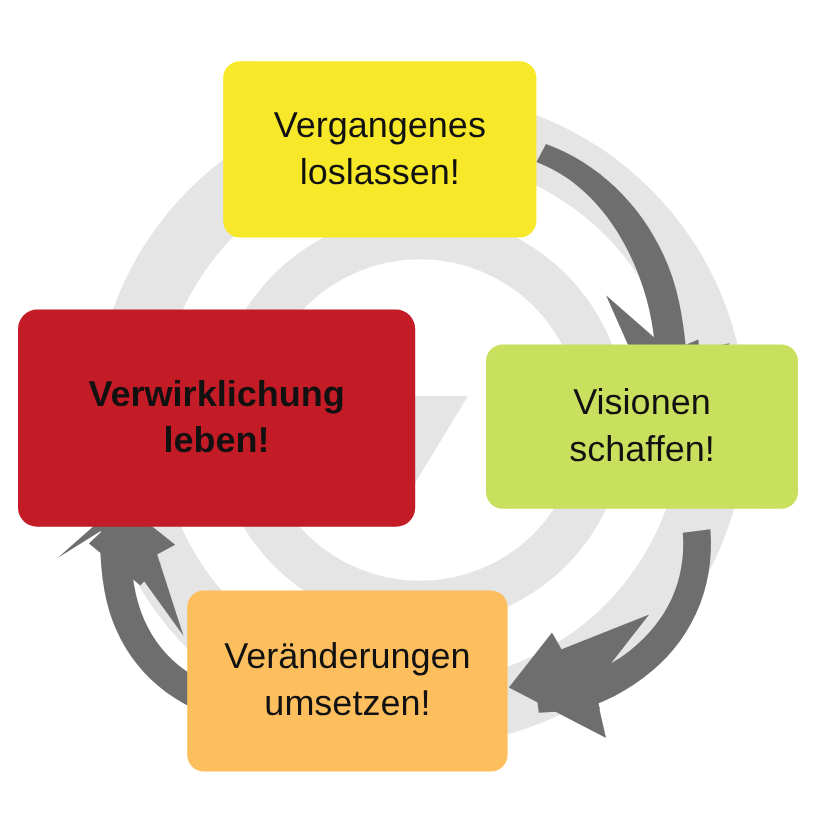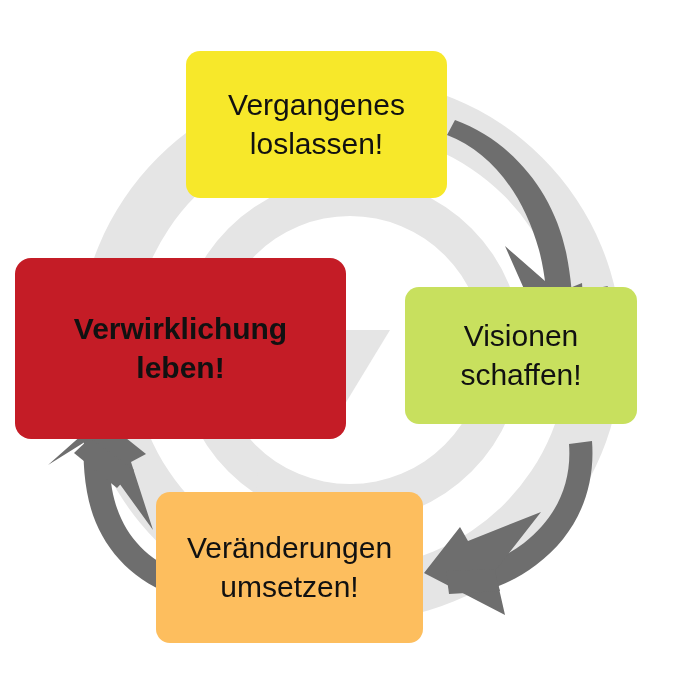--- a/index.html
+++ b/index.html
@@ -61,21 +61,21 @@
     width: 261px;
     height: 147px;
     background: #F7E82A;
     font-size: 30px;
     font-weight: 400;
   }
   
   #node-vision {
     left: 405px;
     top: 287px;
-    width: 232px;
+    width: 260px;
     height: 137px;
     background: #C8E05E;
     font-size: 30px;
     font-weight: 400;
   }
   
   #node-change {
     left: 156px;
     top: 492px;
     width: 267px;

